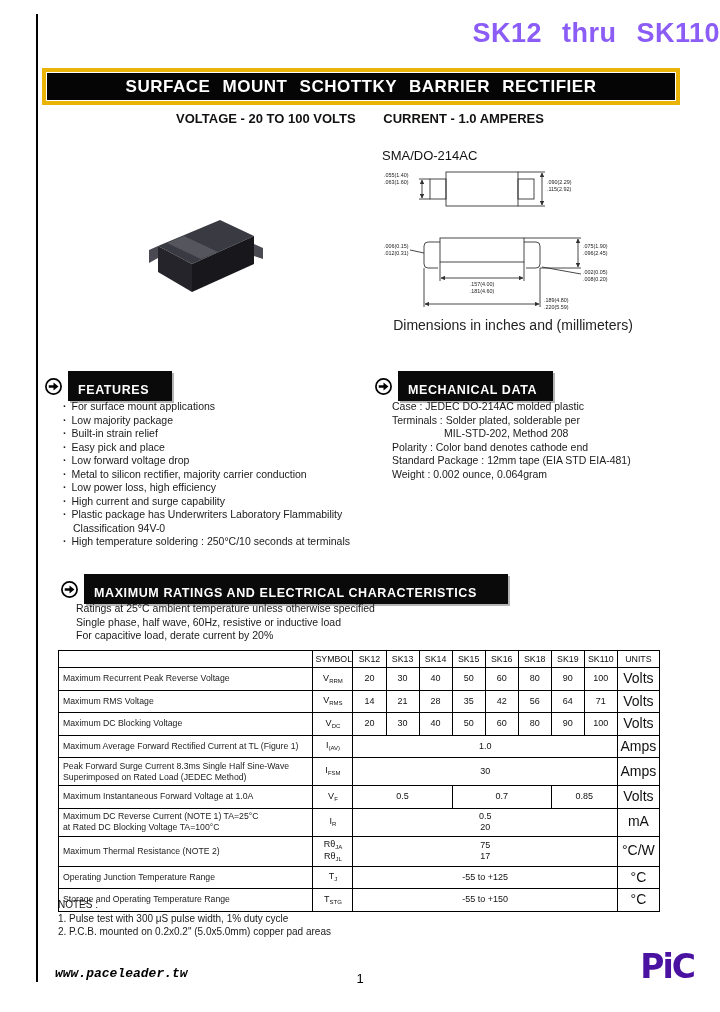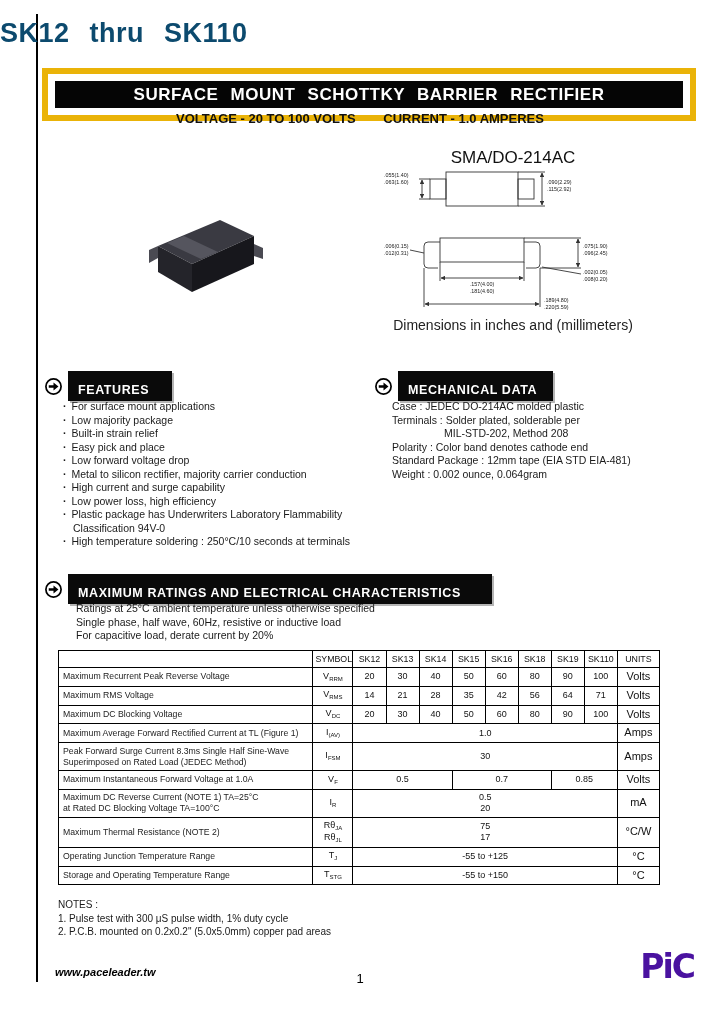--- a/index.html
+++ b/index.html
@@ -1,30 +1,30 @@
 <!DOCTYPE html>
 <html><head>
 <meta charset="utf-8">
 <style>
   html,body{margin:0;padding:0;background:#e8e8e8;}
   .page{position:relative;width:720px;height:1012px;background:#ffffff;margin:0 auto;
         font-family:"Liberation Sans",sans-serif;color:#111;overflow:hidden;}
   .leftrule{position:absolute;left:36px;top:14px;width:2px;height:968px;background:#000;}
 
-  .title{position:absolute;top:18px;left:0;width:100%;text-align:left;
-         font-size:27px;font-weight:bold;word-spacing:12px;letter-spacing:.5px;color:#0c4a6e;}
-
-  .banner-frame{position:absolute;left:42px;top:68px;width:628px;border:6px solid #eab308;padding:7px;background:#fff;}
+  .title{position:absolute;top:18px;left:0;width:100%;text-align:right;
+         font-size:27px;font-weight:bold;word-spacing:12px;letter-spacing:.5px;color:#8b5cf6;}
+
+  .banner-frame{position:absolute;left:42px;top:68px;width:628px;border:4px solid #eab308;padding:1px;background:#fff;}
   .banner-inner{background:#050505;color:#fff;text-align:center;font-size:17px;font-weight:bold;
                 line-height:27px;letter-spacing:.5px;word-spacing:7px;}
 
   .subtitle{position:absolute;top:111px;left:0;width:100%;text-align:center;font-size:13px;font-weight:bold;}
   .subtitle span{margin:0 12px;}
 
-  .pkg-name{position:absolute;top:148px;left:382px;width:262px;text-align:center;font-size:17px;}
+  .pkg-name{position:absolute;top:148px;left:382px;width:262px;font-size:13px;}
 
   .photo{position:absolute;left:140px;top:206px;width:128px;height:98px;}
   .drawing{position:absolute;left:382px;top:162px;width:262px;height:152px;}
   .dims-note{position:absolute;top:317px;left:378px;width:270px;text-align:center;font-size:14px;color:#222;}
 
   .sec-header{position:absolute;display:flex;align-items:center;gap:5px;}
   .sec-icon{width:19px;height:19px;flex:none;}
   .sec-banner{background:#0a0a0a;color:#fff;font-size:12.5px;font-weight:bold;letter-spacing:.6px;
               padding:12px 16px 4px 10px;box-shadow:2px 2px 0 #b5b5b5;white-space:nowrap;}
 
@@ -38,26 +38,26 @@
   .conditions{position:absolute;top:602px;left:76px;font-size:10.5px;line-height:13.6px;color:#1a1a1a;}
 
   .dt{position:absolute;top:650px;left:58px;border-collapse:collapse;table-layout:fixed;width:602px;}
   .dt th,.dt td{border:1px solid #000;font-weight:normal;text-align:center;
                 font-size:9px;line-height:1.25;padding:2px 2px;color:#111;overflow:hidden;}
   .dt th{font-size:8.8px;}
   .dt td.desc{text-align:left;padding-left:4px;font-size:8.7px;color:#222;}
   .dt tr{height:17px;}
   .dt tr.h2{height:28px;}
   .dt sub{font-size:6px;vertical-align:-2px;letter-spacing:0;}
-  .dt td.unit{font-size:11px;}
+  .dt td.unit{font-size:14px;}
 
   .notes{position:absolute;top:898px;left:58px;font-size:10px;line-height:13.5px;color:#1a1a1a;}
 
-  .site{position:absolute;left:55px;top:966px;font-family:Liberation Sans, sans-serif;
-        font-style:italic;font-weight:bold;font-size:11px;color:#000;}
+  .site{position:absolute;left:55px;top:966px;font-family:Liberation Mono, monospace;
+        font-style:italic;font-weight:bold;font-size:13px;color:#000;}
   .pageno{position:absolute;top:971px;left:0;width:100%;text-align:center;font-size:13px;color:#000;}
   .logo{position:absolute;right:26px;top:950px;font-family:"DejaVu Sans",sans-serif;
         font-size:33px;font-weight:bold;color:#4a12a0;letter-spacing:-2px;line-height:1;}
 </style>
 </head>
 <body>
 
 <div class="page">
   <div class="leftrule"></div>
 
@@ -146,22 +146,22 @@
     <span class="sec-banner" style="min-width:78px">FEATURES</span>
   </div>
 
   <div class="feat-list">
     <div class="feat">For surface mount applications</div>
     <div class="feat">Low majority package</div>
     <div class="feat">Built-in strain relief</div>
     <div class="feat">Easy pick and place</div>
     <div class="feat">Low forward voltage drop</div>
     <div class="feat">Metal to silicon rectifier, majority carrier conduction</div>
+    <div class="feat">Low power loss, high efficiency</div>
     <div class="feat">High current and surge capability</div>
-    <div class="feat">Low power loss, high efficiency</div>
     <div class="feat">Plastic package has Underwriters Laboratory Flammability Classification 94V-0</div>
     <div class="feat">High temperature soldering : 250°C/10 seconds at terminals</div>
   </div>
 
   <div class="sec-header" style="left:374px;top:371px">
     <svg class="sec-icon" viewBox="0 0 20 20">
       <circle cx="10" cy="10" r="8" fill="none" stroke="#000" stroke-width="1.8"></circle>
       <polygon points="5,8.6 10,8.6 10,5.8 15.2,10 10,14.2 10,11.4 5,11.4" fill="#000"></polygon>
     </svg>
     <span class="sec-banner" style="min-width:118px">MECHANICAL DATA</span>
@@ -169,21 +169,21 @@
 
   <div class="mech-text">
     <div>Case : JEDEC DO-214AC molded plastic</div>
     <div>Terminals : Solder plated, solderable per</div>
     <div class="mech-indent">MIL-STD-202, Method 208</div>
     <div>Polarity : Color band denotes cathode end</div>
     <div>Standard Package : 12mm tape (EIA STD EIA-481)</div>
     <div>Weight : 0.002 ounce, 0.064gram</div>
   </div>
 
-  <div class="sec-header" style="left:44px;top:574px">
+  <div class="sec-header" style="left:60px;top:574px">
     <svg class="sec-icon" viewBox="0 0 20 20">
       <circle cx="10" cy="10" r="8" fill="none" stroke="#000" stroke-width="1.8"></circle>
       <polygon points="5,8.6 10,8.6 10,5.8 15.2,10 10,14.2 10,11.4 5,11.4" fill="#000"></polygon>
     </svg>
     <span class="sec-banner" style="min-width:398px">MAXIMUM RATINGS AND ELECTRICAL CHARACTERISTICS</span>
   </div>
 
   <div class="conditions">
     <div>Ratings at 25°C ambient temperature unless otherwise specified</div>
     <div>Single phase, half wave, 60Hz, resistive or inductive load</div>

